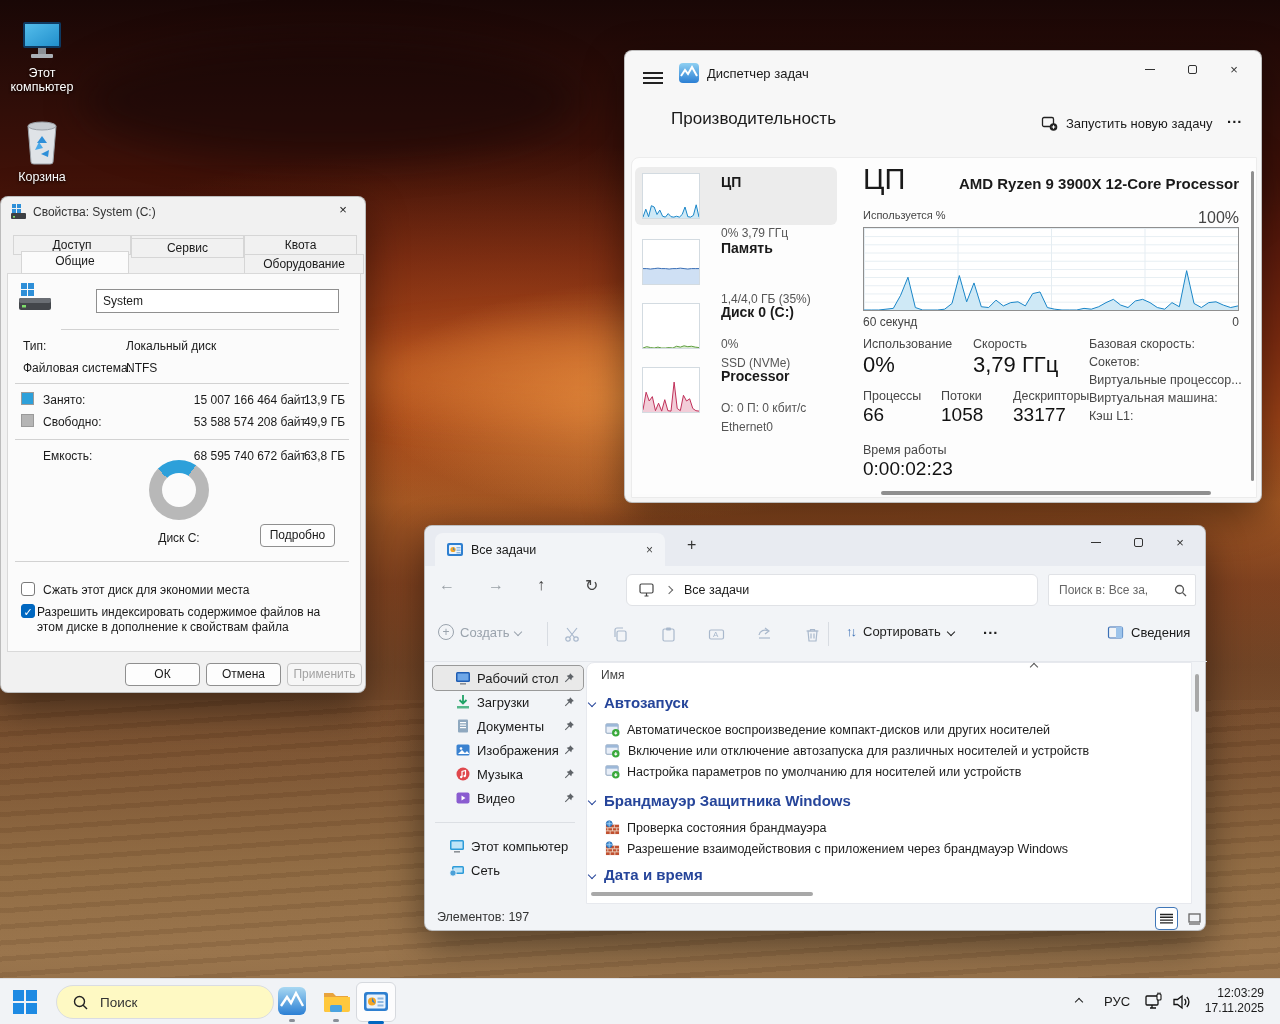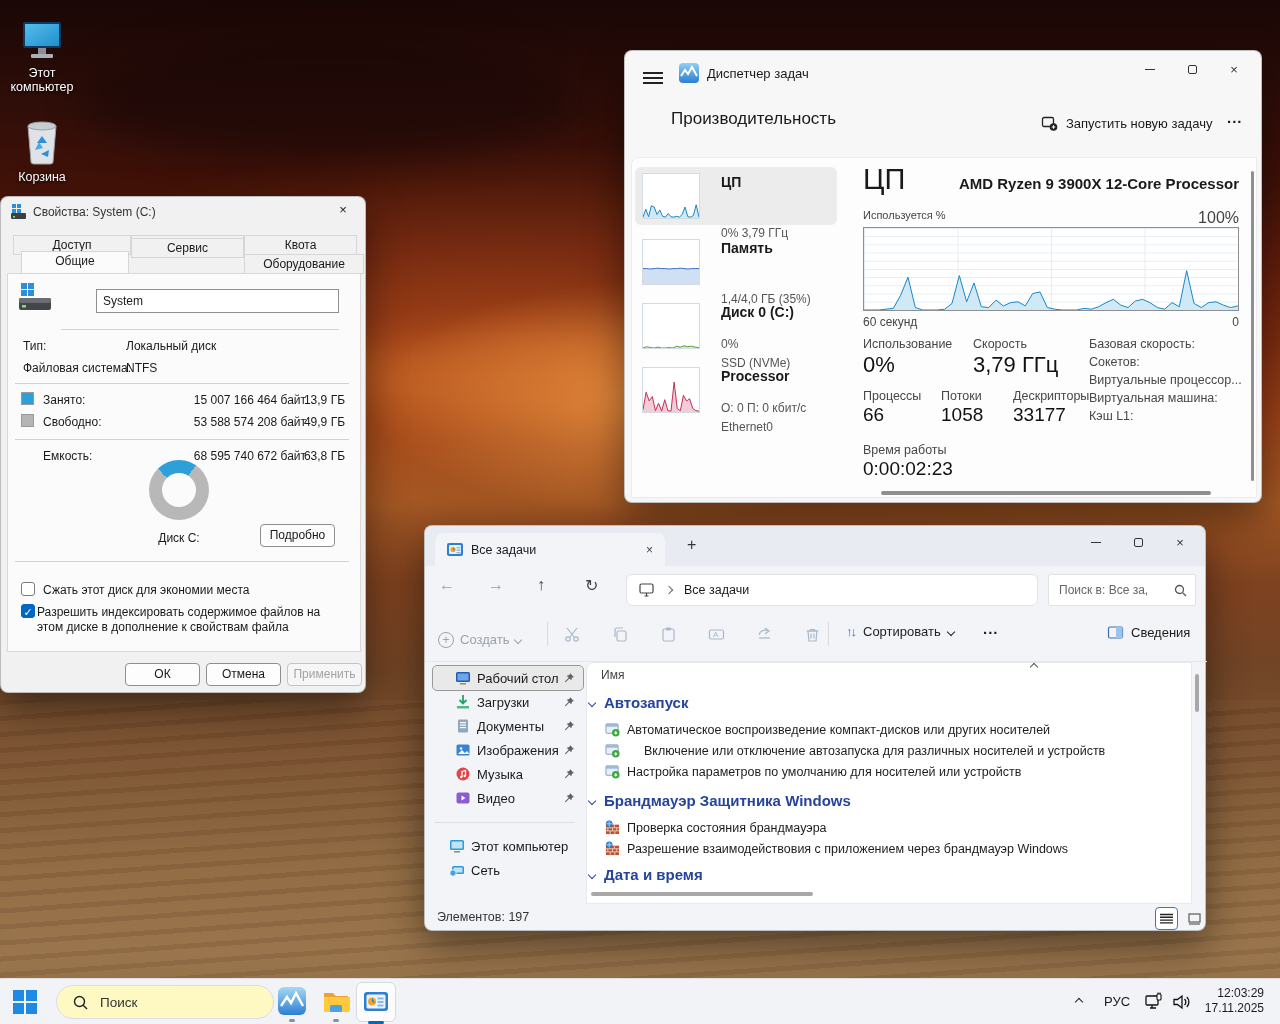--- a/index.html
+++ b/index.html
@@ -359,21 +359,21 @@
   <div class="ab r" style="left:623px;top:48px;width:148px;height:32px;background:#fff;border:1px solid #e0e2e6;border-radius:2px">
     <span style="margin-left:10px;font-size:12px;color:#666;flex:1;white-space:nowrap;overflow:hidden">Поиск в: Все за,</span>
     <svg style="margin-right:8px;flex:none" width="13" height="13" viewBox="0 0 13 13">
         <circle cx="5.5" cy="5.5" r="4" fill="none" stroke="#555" stroke-width="1.3"></circle>
         <path d="M8.6 8.6 L12 12" stroke="#555" stroke-width="1.3"></path>
       </svg>
   </div>
 
   <div class="ab r" style="left:13px;top:98px;color:#9aa3ad">
     <span style="width:16px;height:16px;border:1.3px solid #9aa3ad;border-radius:50%;display:inline-flex;align-items:center;justify-content:center;font-size:12px">+</span>
-    <span style="margin:8px 6px;font-size:13px">Создать</span>
+    <span style="margin:0 6px;font-size:13px">Создать</span>
     <span class="chev down"></span>
   </div>
   <div class="ab" style="left:122px;top:96px;width:1px;height:24px;background:#d8dce2"></div>
   <svg class="ab tb-ic" style="left:139px;top:100px" viewBox="0 0 17 17">
       <circle cx="4" cy="13" r="2.2" fill="none" stroke="#a9b8cc" stroke-width="1.2"></circle>
       <circle cx="12" cy="13" r="2.2" fill="none" stroke="#a9b8cc" stroke-width="1.2"></circle>
       <path d="M5.5 11.5 L13 2 M10.5 11.5 L3 2" stroke="#a9b8cc" stroke-width="1.2"></path>
     </svg>
   <svg class="ab tb-ic" style="left:187px;top:100px" viewBox="0 0 17 17">
       <rect x="5" y="5" width="9" height="10" rx="1.5" fill="none" stroke="#a9b8cc" stroke-width="1.2"></rect>
@@ -514,21 +514,21 @@
       </svg>
     <span class="gitem" style="margin-left:7px">Автоматическое воспроизведение компакт-дисков или других носителей</span>
   </div>
   <div class="ab r" style="left:180px;top:217px">
     <svg width="15" height="15" viewBox="0 0 16 16">
         <rect x="1" y="2" width="13" height="10" rx="1" fill="#e8eef7" stroke="#6b87a8" stroke-width=".8"></rect>
         <rect x="1" y="2" width="13" height="3" fill="#9db8d8"></rect>
         <circle cx="11.5" cy="11.5" r="4" fill="#39a93b"></circle>
         <path d="M11.5 9.5 v3.2 M10 11.3 l1.5 1.6 1.5-1.6" stroke="#fff" stroke-width="1.1" fill="none"></path>
       </svg>
-    <span class="gitem" style="margin-left:24px">Включение или отключение автозапуска для различных носителей и устройств</span>
+    <span class="gitem" style="margin-left:8px">Включение или отключение автозапуска для различных носителей и устройств</span>
   </div>
   <div class="ab r" style="left:180px;top:238px">
     <svg width="15" height="15" viewBox="0 0 16 16">
         <rect x="1" y="2" width="13" height="10" rx="1" fill="#e8eef7" stroke="#6b87a8" stroke-width=".8"></rect>
         <rect x="1" y="2" width="13" height="3" fill="#9db8d8"></rect>
         <circle cx="11.5" cy="11.5" r="4" fill="#39a93b"></circle>
         <path d="M11.5 9.5 v3.2 M10 11.3 l1.5 1.6 1.5-1.6" stroke="#fff" stroke-width="1.1" fill="none"></path>
       </svg>
     <span class="gitem" style="margin-left:7px">Настройка параметров по умолчанию для носителей или устройств</span>
   </div>

